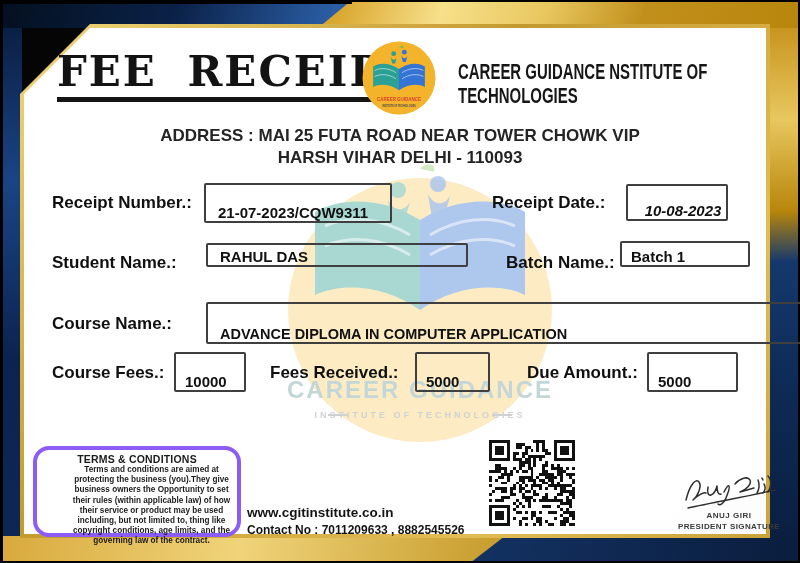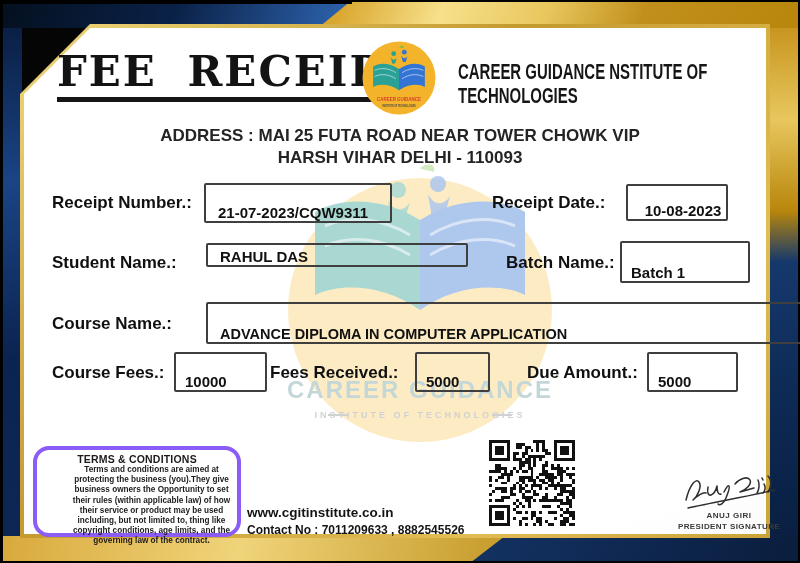--- a/index.html
+++ b/index.html
@@ -42,21 +42,21 @@
     border-bottom:5px solid #151515;padding:0 6px 3px 0;}
   .logo{position:absolute;left:360px;top:40px;width:78px;height:76px;}
   .inst-name{position:absolute;left:458px;top:60px;width:492px;font-weight:700;font-size:22px;
     line-height:24px;color:#161616;transform:scaleX(0.68);transform-origin:left center;letter-spacing:0;}
   .address{position:absolute;left:100px;top:125px;width:600px;text-align:center;
     font-weight:700;font-size:17px;line-height:1.32;color:#242424;}
   
   .label{position:absolute;font-weight:700;font-size:17px;color:#101010;white-space:nowrap;}
   .fbox{position:absolute;border:2px solid #3f3f3f;border-radius:2px;background:transparent;
     display:flex;align-items:flex-end;padding-left:12px;box-sizing:border-box;}
-  .fbox.center{justify-content:center;padding-left:12px;}
+  .fbox.center{justify-content:center;padding-left:12px;font-style:italic;}
   .fval{font-weight:700;font-size:15px;color:#111;white-space:nowrap;}
   
   .terms{position:absolute;left:33px;top:446px;width:208px;height:91px;border:4px solid #8b5cf6;
     border-radius:16px;background:rgba(255,255,255,.85);box-sizing:border-box;
     padding:3px 5px;text-align:center;color:#1b1b1b;}
   .terms-title{font-weight:800;font-size:10.5px;letter-spacing:.2px;}
   .terms-body{font-weight:600;font-size:8.2px;line-height:1.24;margin-left:29px;}
   .website{position:absolute;left:247px;top:505px;font-weight:700;font-size:13.5px;color:#141414;}
   .contact{position:absolute;left:247px;top:523px;font-weight:700;font-size:12px;color:#141414;}
   .qr{position:absolute;left:489px;top:440px;width:86px;height:86px;}
@@ -149,31 +149,31 @@
   <div class="label" style="left:492px;top:193px">Receipt Date.:</div>
   <div class="fbox center" style="left:626px;top:184px;width:102px;height:37px">
     <span class="fval">10-08-2023</span>
   </div>
 
   <div class="label" style="left:52px;top:253px">Student Name.:</div>
   <div class="fbox" style="left:206px;top:243px;width:262px;height:24px">
     <span class="fval">RAHUL DAS</span>
   </div>
   <div class="label" style="left:506px;top:253px">Batch Name.:</div>
-  <div class="fbox" style="left:620px;top:241px;width:130px;height:42px;padding-left:9px">
+  <div class="fbox" style="left:620px;top:241px;width:130px;height:26px;padding-left:9px">
     <span class="fval">Batch 1</span>
   </div>
 
   <div class="label" style="left:52px;top:314px">Course Name.:</div>
   <div class="fbox" style="left:206px;top:302px;width:646px;height:42px">
     <span class="fval" style="font-size:14.5px">ADVANCE DIPLOMA IN COMPUTER APPLICATION</span>
   </div>
 
   <div class="label" style="left:52px;top:363px">Course Fees.:</div>
-  <div class="fbox" style="left:174px;top:352px;width:93px;height:40px;padding-left:9px">
+  <div class="fbox" style="left:174px;top:352px;width:72px;height:40px;padding-left:9px">
     <span class="fval">10000</span>
   </div>
   <div class="label" style="left:270px;top:363px">Fees Received.:</div>
   <div class="fbox" style="left:415px;top:352px;width:75px;height:40px;padding-left:9px">
     <span class="fval">5000</span>
   </div>
   <div class="label" style="left:527px;top:363px">Due Amount.:</div>
   <div class="fbox" style="left:647px;top:352px;width:91px;height:40px;padding-left:9px">
     <span class="fval">5000</span>
   </div>

